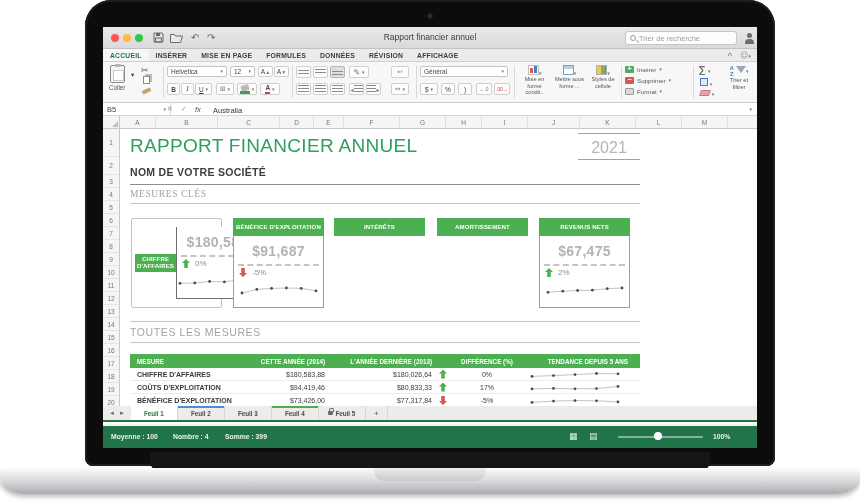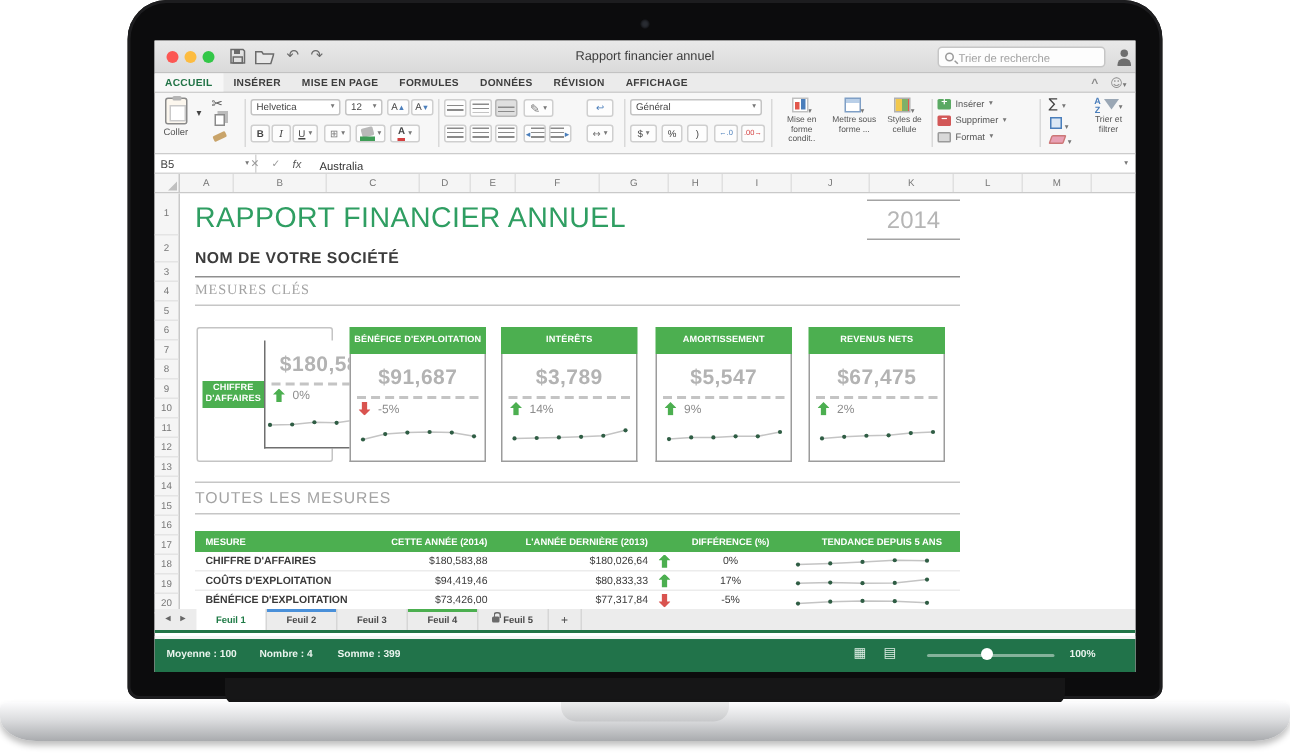--- a/index.html
+++ b/index.html
@@ -357,21 +357,21 @@
         <div class="rowhead" style="height: 13px;">15</div>
         <div class="rowhead" style="height: 13px;">16</div>
         <div class="rowhead" style="height: 13px;">17</div>
         <div class="rowhead" style="height: 13px;">18</div>
         <div class="rowhead" style="height: 13px;">19</div>
         <div class="rowhead" style="height: 13px;">20</div>
       </div>
 
     <div class="gridarea">
       <div class="sheet-title">RAPPORT FINANCIER ANNUEL</div>
-      <div class="yearcell">2014</div>
+      <div class="yearcell">2021</div>
       <div class="company">NOM DE VOTRE SOCIÉTÉ</div>
       <div class="rule" style="left:10px;top:55px;width:510px;border-color:#8f8f8f;"></div>
       <div class="sechead" style="left:10px;top:60px;font-family:Liberation Serif, serif;">MESURES CLÉS</div>
       <div class="rule" style="left:10px;top:74px;width:510px;"></div>
 
       <div class="card sel" style="left:11px;">
         <div class="card-h">CHIFFRE D'AFFAIRES</div>
         <div class="card-b">
             <div class="card-v">$180,584</div>
           <div class="card-dash"></div>
@@ -405,57 +405,23 @@
               <circle cx="17.8" cy="12.4" r="1.4" fill="#2f5d44"></circle>
               <circle cx="32.6" cy="11.4" r="1.4" fill="#2f5d44"></circle>
               <circle cx="47.4" cy="11.0" r="1.4" fill="#2f5d44"></circle>
               <circle cx="62.2" cy="11.4" r="1.4" fill="#2f5d44"></circle>
               <circle cx="77.0" cy="13.9" r="1.4" fill="#2f5d44"></circle>
             </svg>
         </div>
       </div>
       <div class="card" style="left:214px;">
         <div class="card-h">INTÉRÊTS</div>
-        <div class="card-b">
-            <div class="card-v">$3,789</div>
-          <div class="card-dash"></div>
-          <div class="card-delta">
-              <span class="barrow"></span>
-              <span>14%</span>
-            </div>
-          <svg class="spark" width="80" height="22">
-              <polyline fill="none" stroke="#c4c4c4" stroke-width="1" points="3.0,15.3 17.8,15.0 32.6,14.6 47.4,14.2 62.2,13.5 77.0,9.9"></polyline>
-              <circle cx="3.0" cy="15.3" r="1.4" fill="#2f5d44"></circle>
-              <circle cx="17.8" cy="15.0" r="1.4" fill="#2f5d44"></circle>
-              <circle cx="32.6" cy="14.6" r="1.4" fill="#2f5d44"></circle>
-              <circle cx="47.4" cy="14.2" r="1.4" fill="#2f5d44"></circle>
-              <circle cx="62.2" cy="13.5" r="1.4" fill="#2f5d44"></circle>
-              <circle cx="77.0" cy="9.9" r="1.4" fill="#2f5d44"></circle>
-            </svg>
-        </div>
       </div>
       <div class="card" style="left:317px;">
         <div class="card-h">AMORTISSEMENT</div>
-        <div class="card-b">
-            <div class="card-v">$5,547</div>
-          <div class="card-dash"></div>
-          <div class="card-delta">
-              <span class="barrow"></span>
-              <span>9%</span>
-            </div>
-          <svg class="spark" width="80" height="22">
-              <polyline fill="none" stroke="#c4c4c4" stroke-width="1" points="3.0,15.7 17.8,14.6 32.6,14.6 47.4,13.9 62.2,13.9 77.0,11.0"></polyline>
-              <circle cx="3.0" cy="15.7" r="1.4" fill="#2f5d44"></circle>
-              <circle cx="17.8" cy="14.6" r="1.4" fill="#2f5d44"></circle>
-              <circle cx="32.6" cy="14.6" r="1.4" fill="#2f5d44"></circle>
-              <circle cx="47.4" cy="13.9" r="1.4" fill="#2f5d44"></circle>
-              <circle cx="62.2" cy="13.9" r="1.4" fill="#2f5d44"></circle>
-              <circle cx="77.0" cy="11.0" r="1.4" fill="#2f5d44"></circle>
-            </svg>
-        </div>
       </div>
       <div class="card" style="left:419px;">
         <div class="card-h">REVENUS NETS</div>
         <div class="card-b">
             <div class="card-v">$67,475</div>
           <div class="card-dash"></div>
           <div class="card-delta">
               <span class="barrow"></span>
               <span>2%</span>
             </div>

